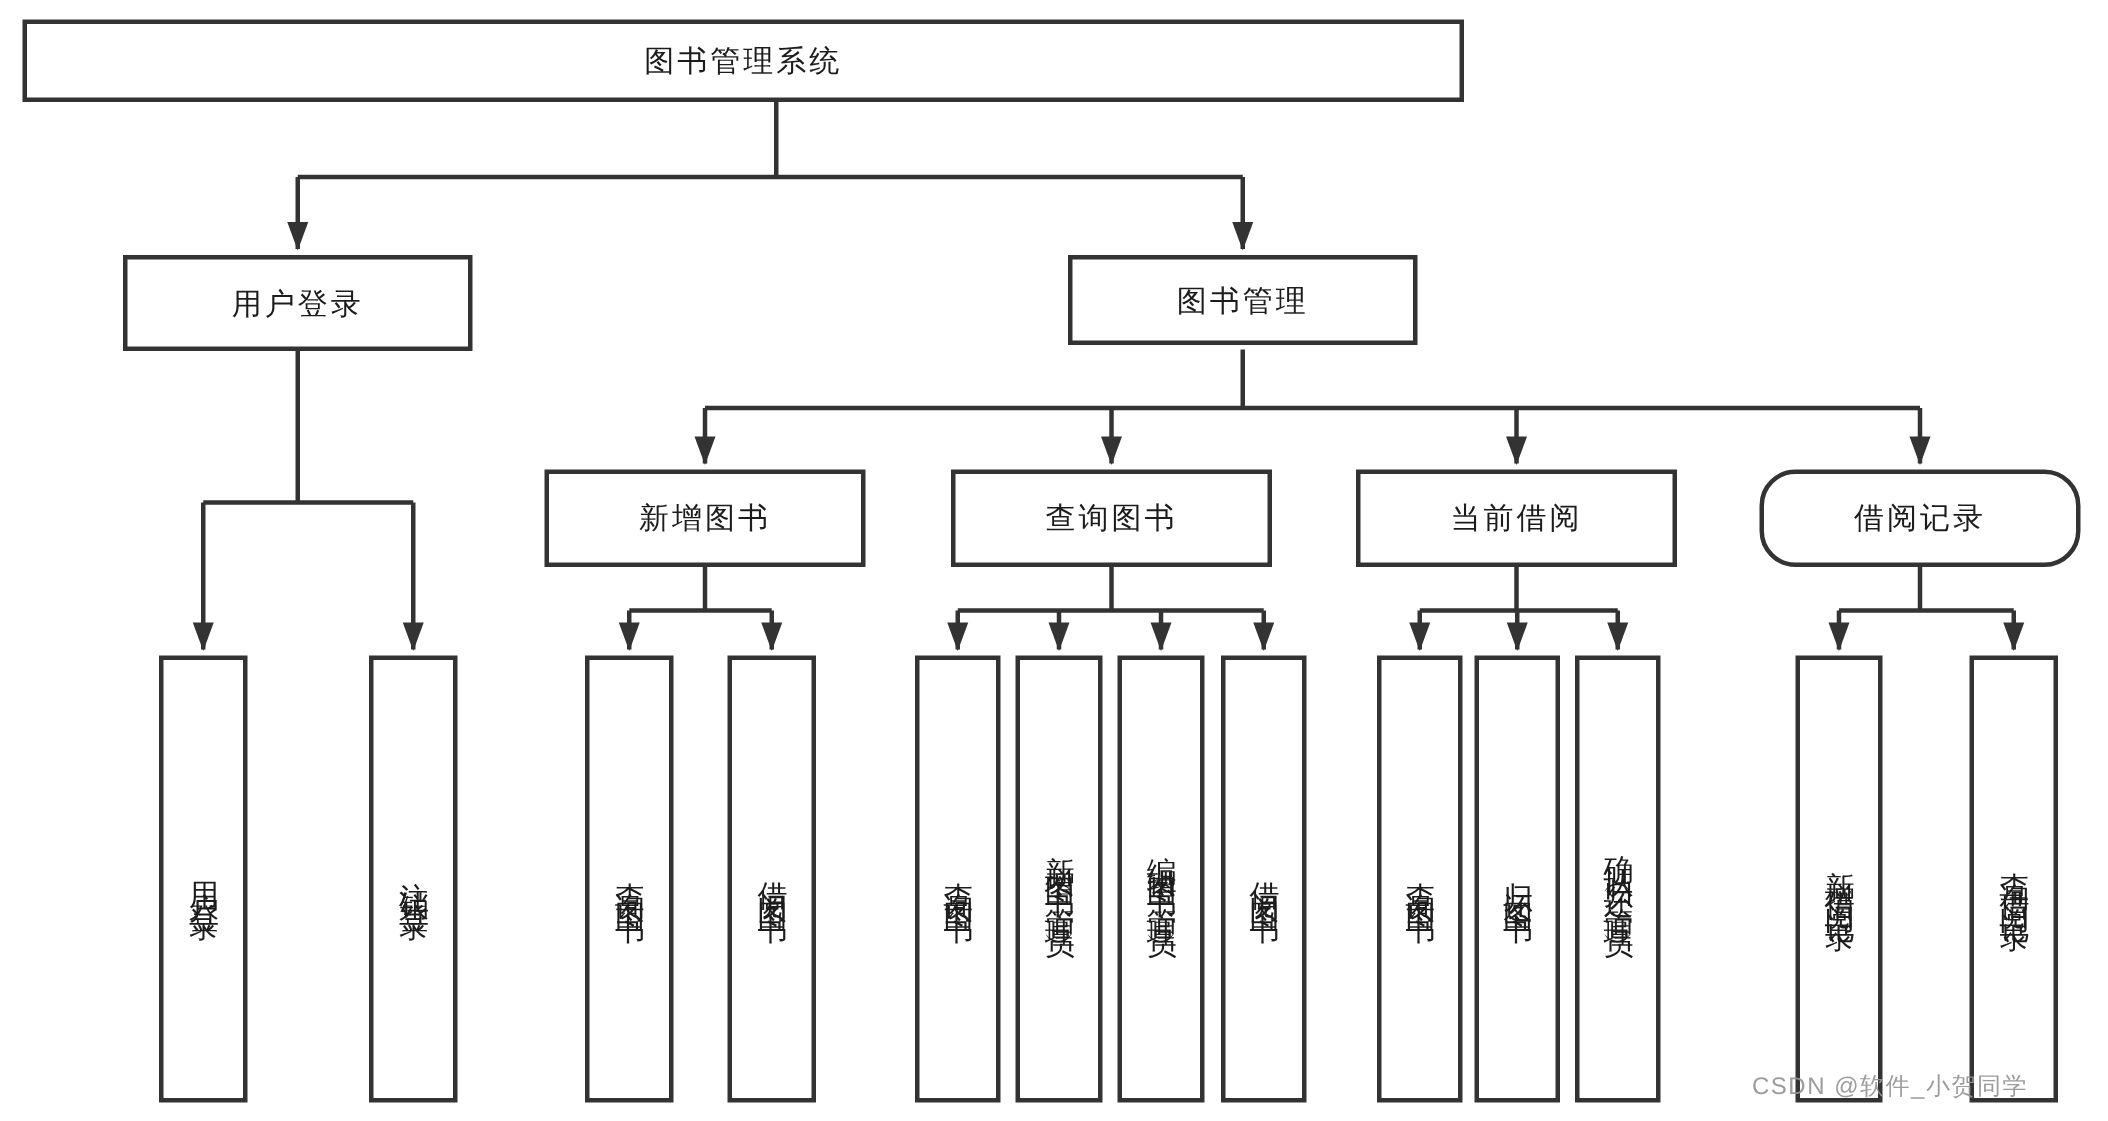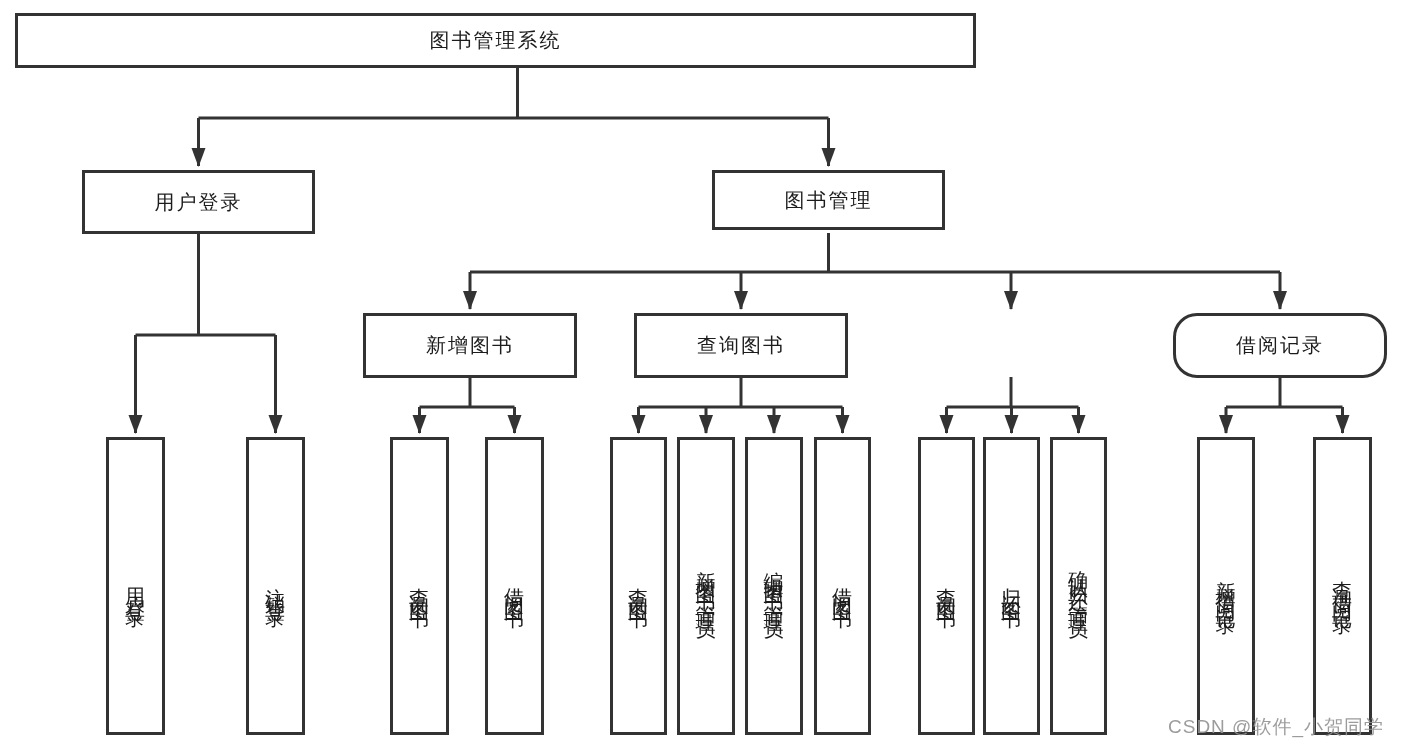--- a/index.html
+++ b/index.html
@@ -26,21 +26,21 @@
     text-orientation:mixed;
     font-size:20px;
     letter-spacing:7px;
     line-height:1;
     white-space:nowrap;
     color:#1c1c1c;
   }
   .watermark{
     position:absolute;
     left:1168px;top:714px;
-    font-size:19px;
+    font-size:16px;
     letter-spacing:1px;
     color:rgba(148,148,148,0.92);
     z-index:5;
     white-space:nowrap;
   }
 </style>
 </head>
 <body>
 
 <div class="canvas">
@@ -90,20 +90,21 @@
     </g>
   </svg>
 
   <div class="node hnode" style="left:15px;top:13px;width:961px;height:55px;">图书管理系统</div>
 
   <div class="node hnode" style="left:82px;top:170px;width:233px;height:64px;">用户登录</div>
   <div class="node hnode" style="left:712px;top:170px;width:233px;height:60px;">图书管理</div>
 
   <div class="node hnode" style="left:363px;top:313px;width:214px;height:65px;">新增图书</div>
   <div class="node hnode" style="left:634px;top:313px;width:214px;height:65px;">查询图书</div>
+  <div class="node hnode" style="left:904px;top:313px;width:214px;height:65px;">当前借阅</div>
   <div class="node hnode" style="left:1173px;top:313px;width:214px;height:65px;border-radius:24px;">借阅记录</div>
 
   <div class="node leaf" style="left:106px;width:59px;">
     <span class="vtext">用户登录</span>
   </div>
   <div class="node leaf" style="left:246px;width:59px;">
     <span class="vtext">注销登录</span>
   </div>
 
   <div class="node leaf" style="left:390px;width:59px;">

